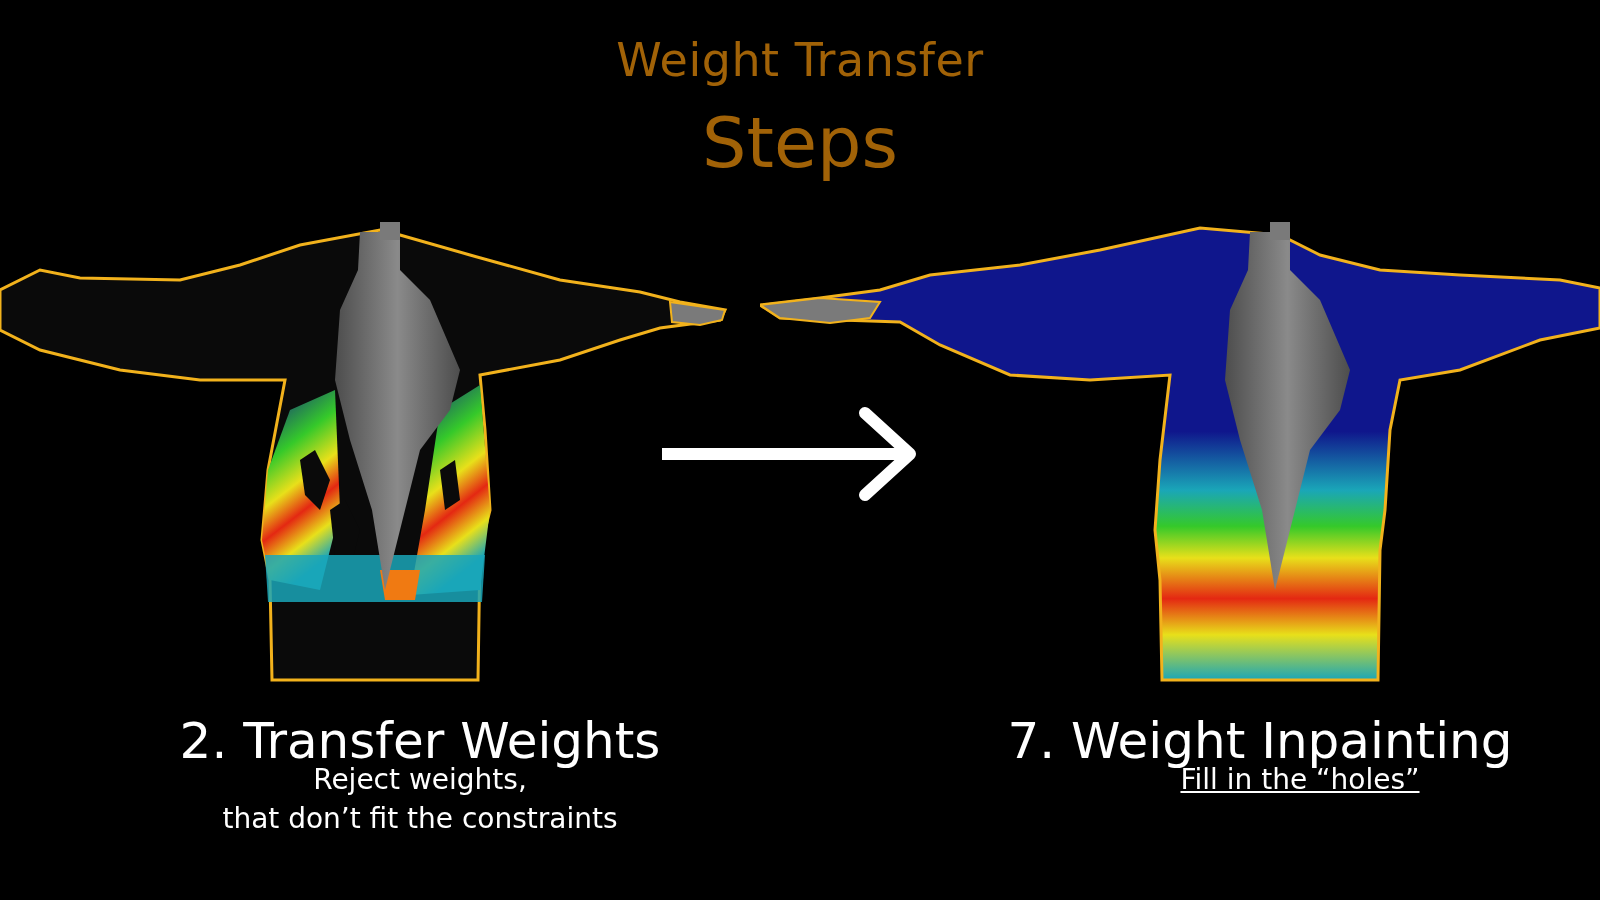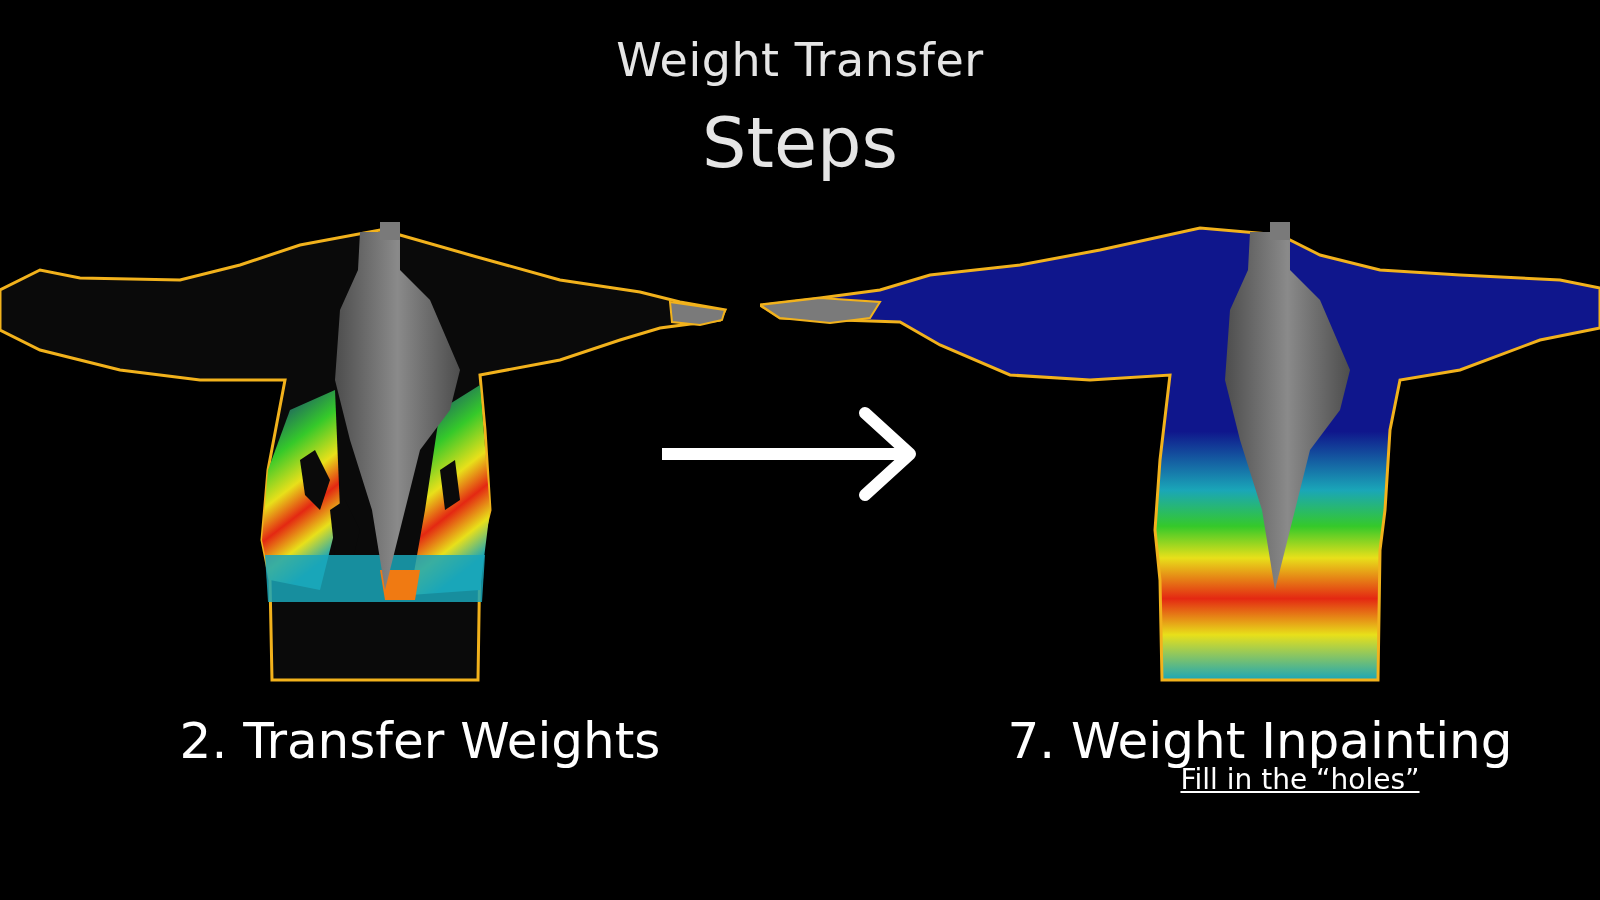--- a/index.html
+++ b/index.html
@@ -1,17 +1,17 @@
 <!DOCTYPE html>
 <html><head>
 <meta charset="utf-8">
 <style>
   html, body { margin: 0; padding: 0; background: #000; }
   body { width: 1600px; height: 900px; position: relative; overflow: hidden; font-family: "DejaVu Sans", "Liberation Sans", sans-serif; color: #fff; }
-  .title { position: absolute; left: 0; width: 1600px; text-align: center; color: #e5e5e5; }
+  .title { position: absolute; left: 0; width: 1600px; text-align: center; color: #a16207; }
   .title-1 { top: 33px; font-size: 46px; letter-spacing: 0.5px; font-weight: 400; }
   .title-2 { top: 102px; font-size: 70px; font-weight: 400; }
   .panel { position: absolute; top: 210px; }
   .panel-left { left: 0; width: 760px; height: 490px; }
   .panel-right { left: 760px; width: 840px; height: 490px; }
   .step-title { position: absolute; font-size: 50px; font-weight: 400; text-align: center; white-space: nowrap; }
   .step-desc { position: absolute; font-size: 28px; font-weight: 400; text-align: center; line-height: 39px; }
   .s1-title { left: 120px; width: 600px; top: 712px; }
   .s1-desc { left: 120px; width: 600px; top: 760px; }
   .s2-title { left: 960px; width: 600px; top: 712px; }
@@ -95,18 +95,20 @@
 
     <path d="M0 95 L60 88 L120 92 L110 108 L70 113 L20 108 Z" fill="#7a7a7a" stroke="#f2b21c" stroke-width="2"></path>
 
     <path d="M490 22 L530 22 L530 60 L560 90 L590 160 L580 200 L550 240 L535 300 L515 380 L502 300 L480 230 L465 170 L470 100 L488 60 Z" fill="url(#rbody)"></path>
     <path d="M510 12 L530 12 L530 30 L510 30 Z" fill="#7a7a7a"></path>
   </svg>
 </div>
 
 <div class="step-title s1-title">2. Transfer Weights</div>
 <div class="step-desc s1-desc">
+  <div>Reject weights,</div>
+  <div>that don’t fit the constraints</div>
 </div>
 
 <div class="step-title s2-title">7. Weight Inpainting</div>
 <div class="step-desc s2-desc">
   <div>Fill in the “holes”</div>
 </div>
 
 </body></html>

